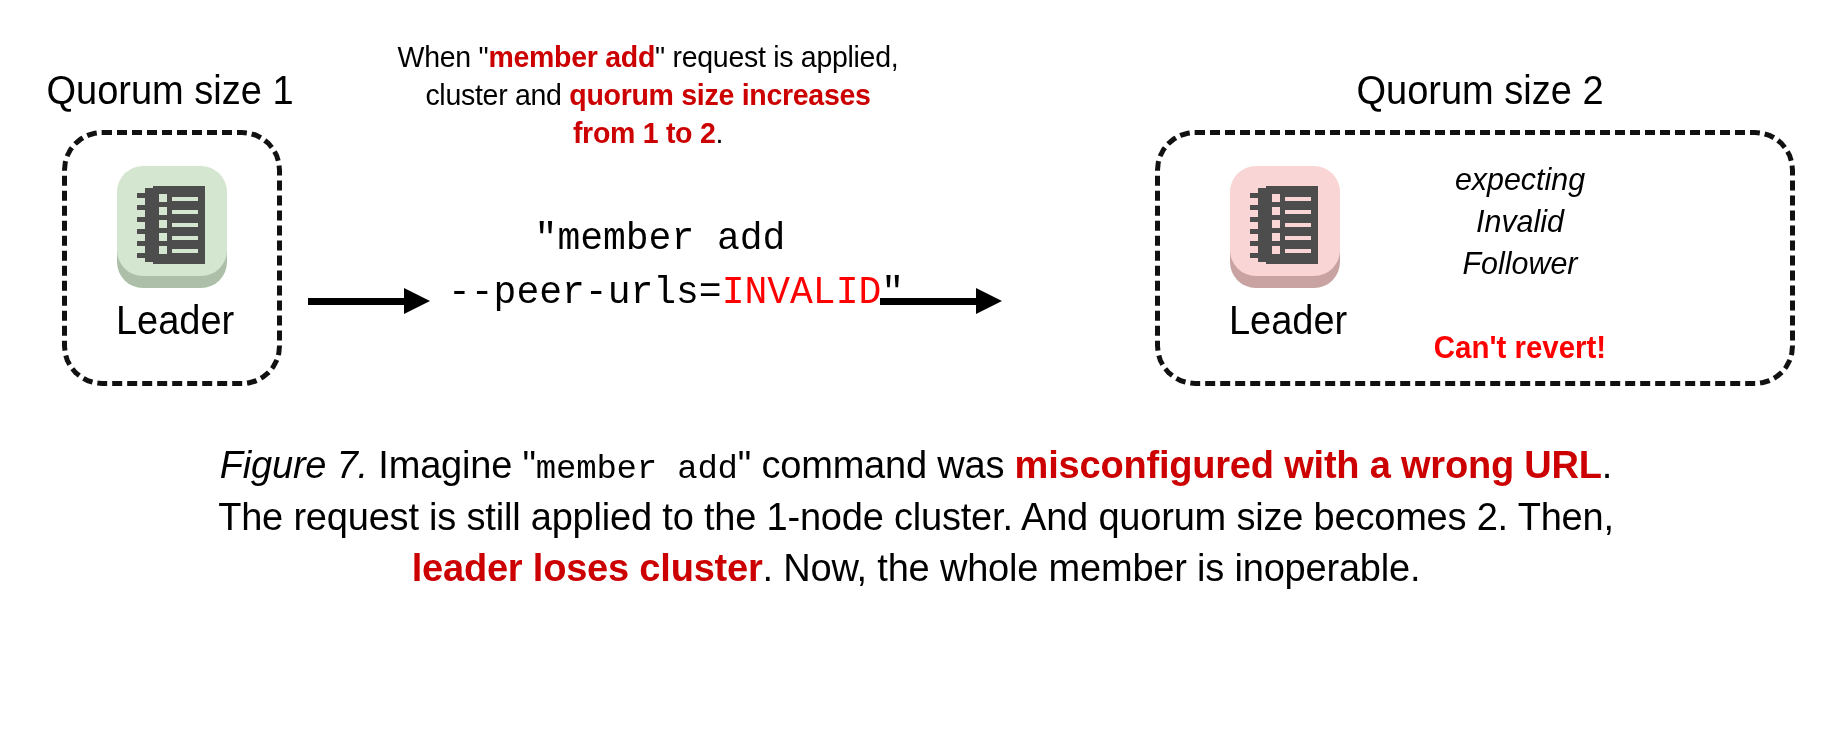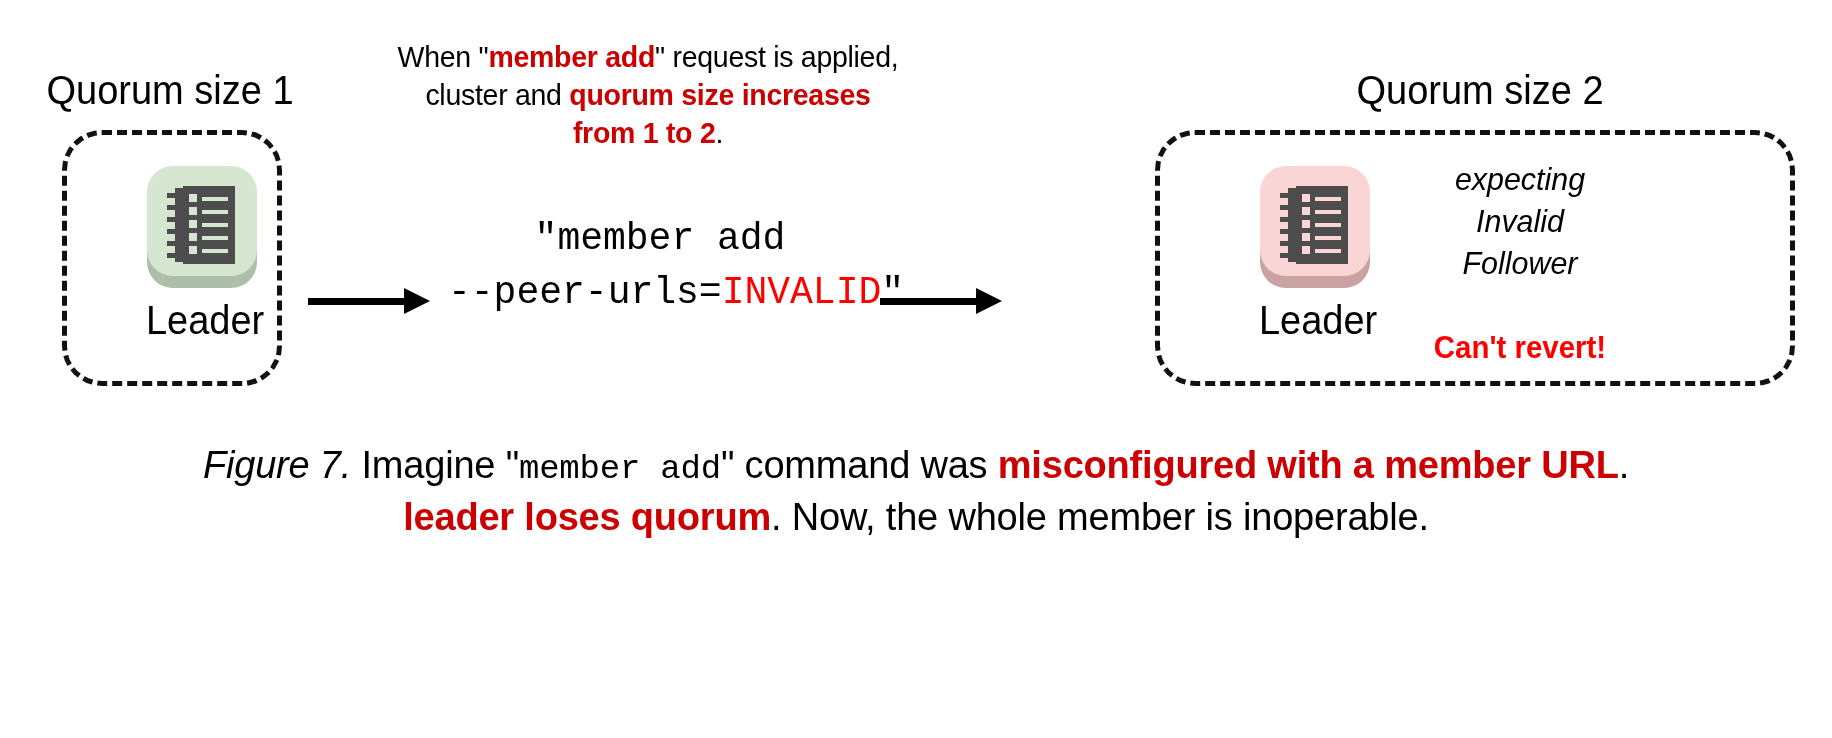--- a/index.html
+++ b/index.html
@@ -54,21 +54,20 @@
     border: 5px dashed #111111;
     border-radius: 40px;
     box-sizing: border-box;
     background: #ffffff;
   }
 
   
   .node {
     position: absolute;
     text-align: center;
-    margin-left: 30px;
   }
   .node-icon {
     position: relative;
     width: 118px;
     height: 122px;
     margin: 0 auto;
   }
   .node-icon .shadow {
     position: absolute;
     left: 4px;
@@ -283,17 +282,18 @@
 
   <div id="status-text">
     <span class="ln">expecting</span>
     <span class="ln">Invalid</span>
     <span class="ln">Follower</span>
   </div>
 
   <div id="cant-revert">Can't revert!</div>
 
   <div id="caption">
-    <span class="ln"><span class="figlabel">Figure 7.</span><span> Imagine "</span><span class="mono">member add</span><span>" command was </span><span class="red">misconfigured with a member URL</span><span>.</span></span>
-    <span class="ln"><span class="red">leader loses quorum</span><span>. Now, the whole member is inoperable.</span></span>
+    <span class="ln"><span class="figlabel">Figure 7.</span><span> Imagine "</span><span class="mono">member add</span><span>" command was </span><span class="red">misconfigured with a wrong URL</span><span>.</span></span>
+    <span class="ln">The request is still applied to the 1-node cluster. And quorum size becomes 2. Then,</span>
+    <span class="ln"><span class="red">leader loses cluster</span><span>. Now, the whole member is inoperable.</span></span>
   </div>
 
 </div>
 
 </body></html>

